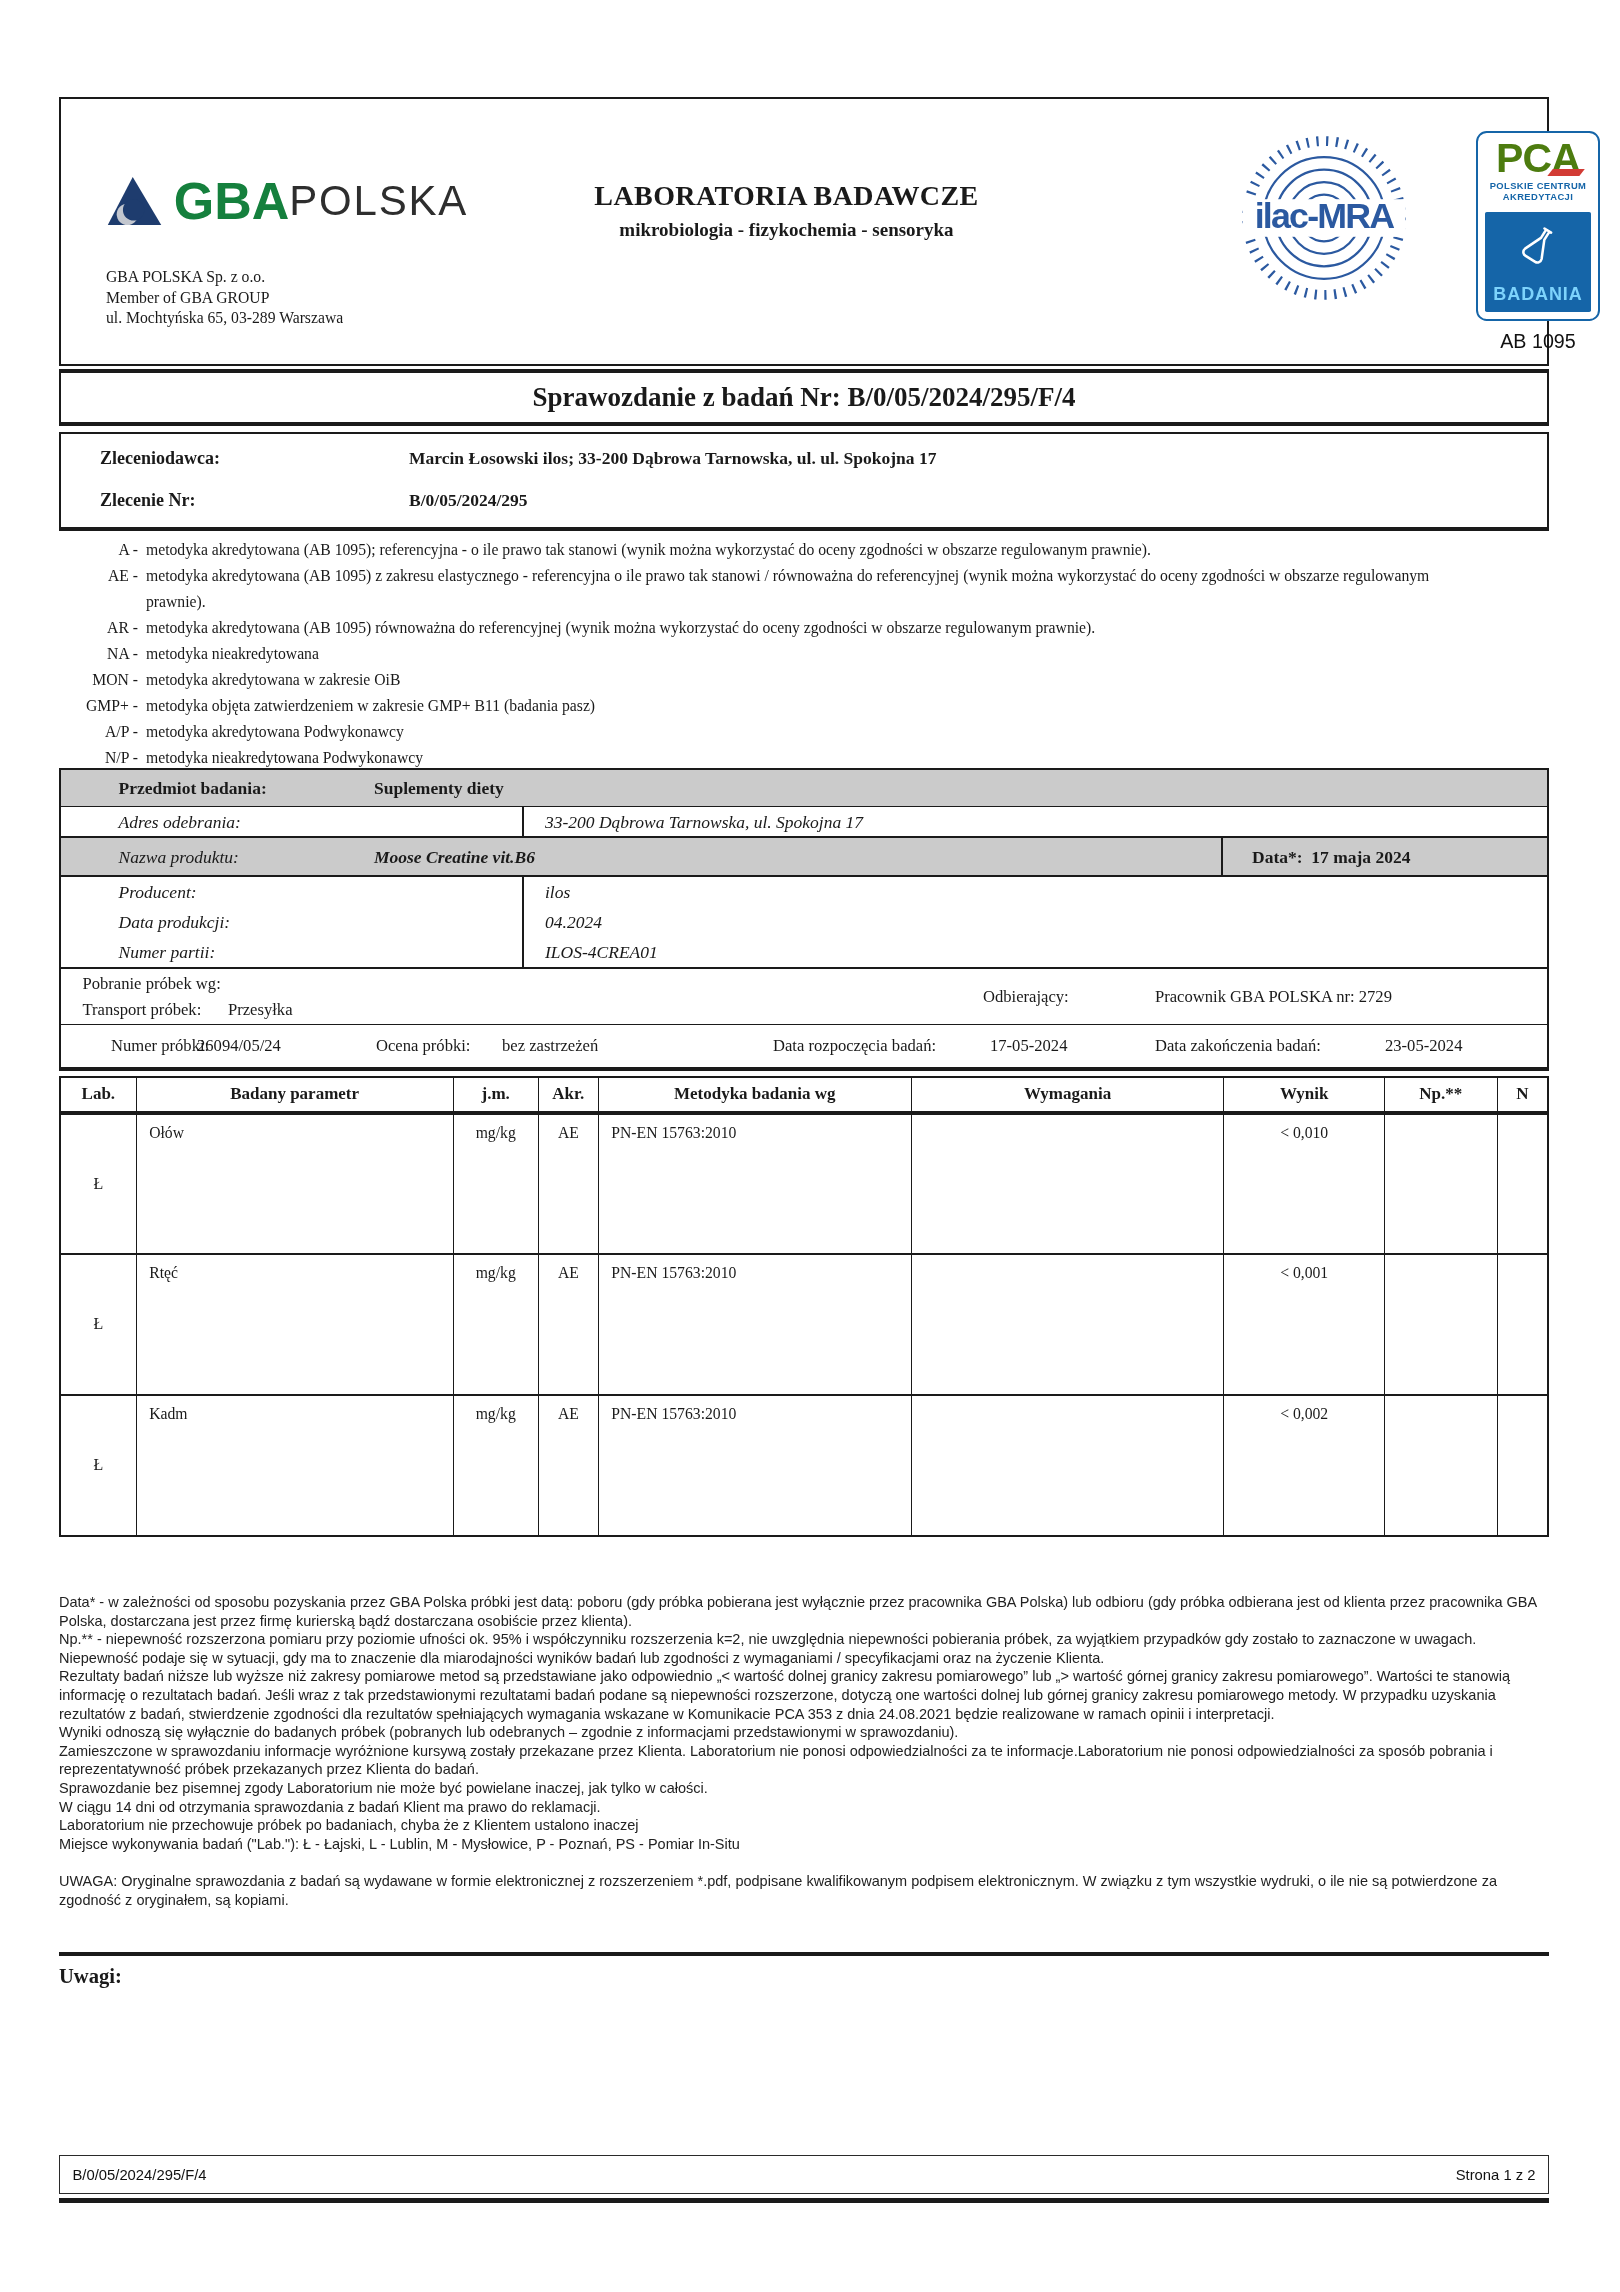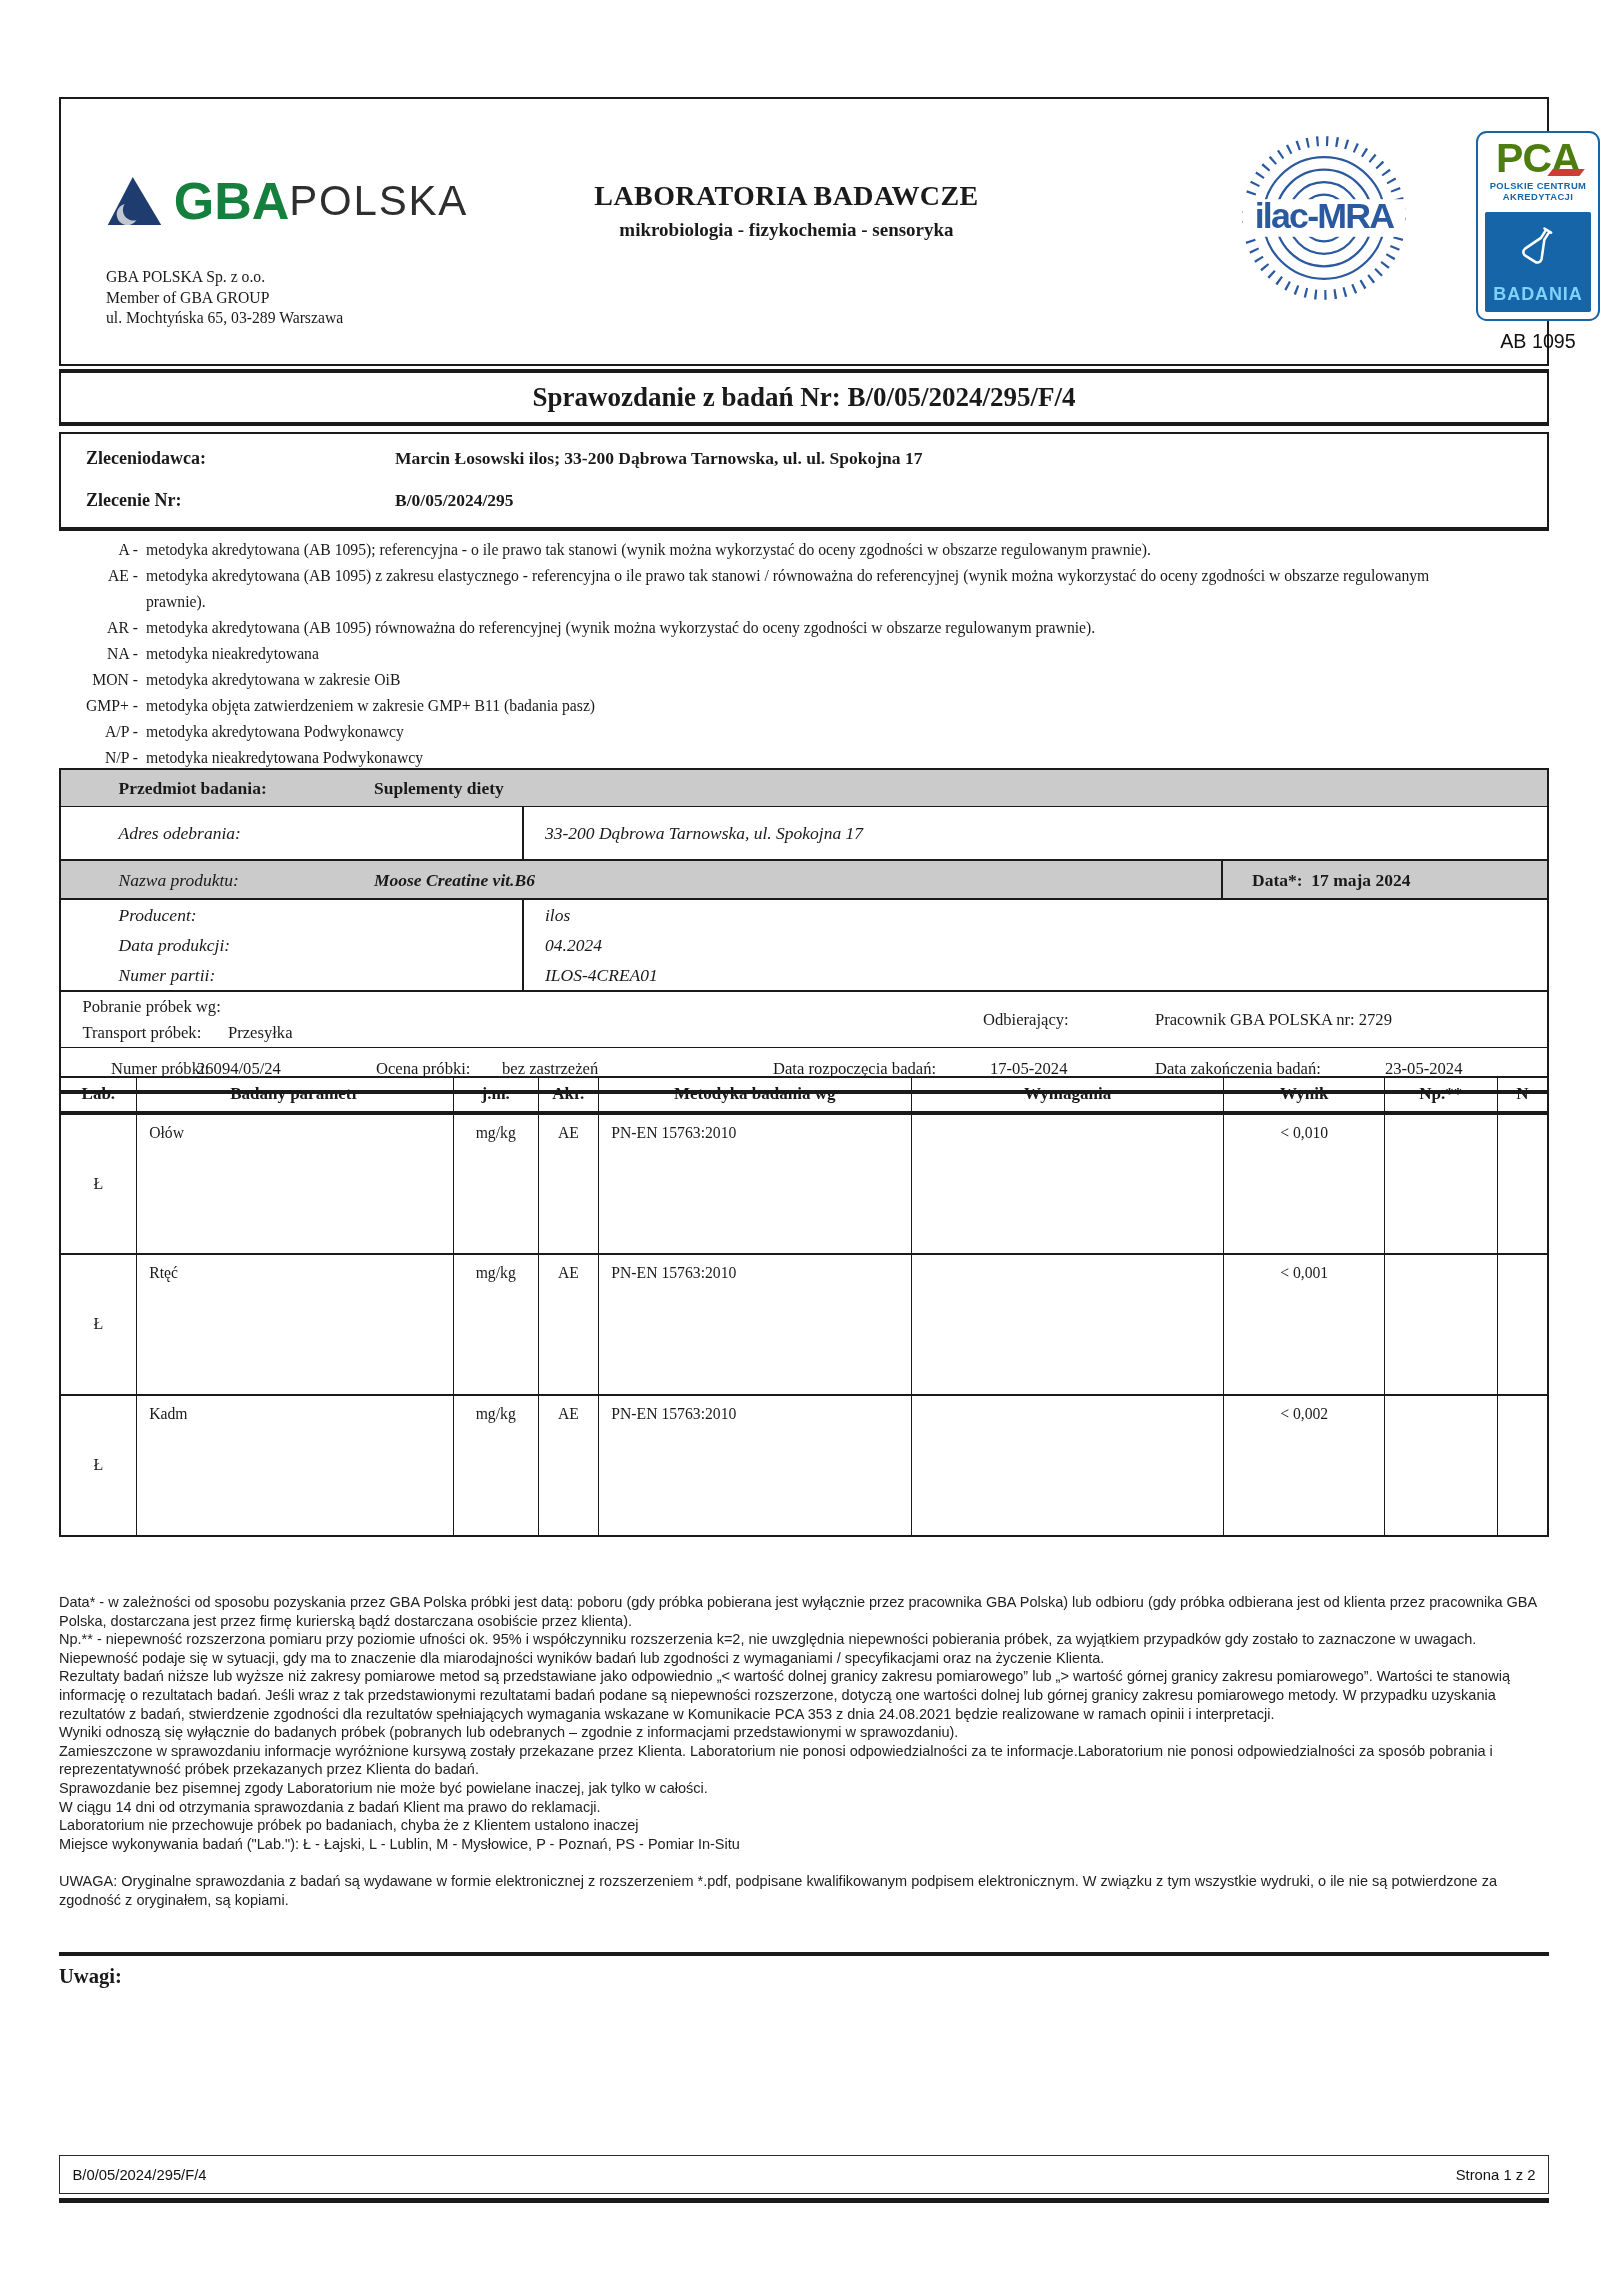--- a/index.html
+++ b/index.html
@@ -33,39 +33,39 @@
              font-family:"Liberation Sans","DejaVu Sans",sans-serif;color:#111;}
 
   
   .title-bar{left:59px;top:369px;width:1490px;height:57px;border:2.7px solid #1a1a1a;border-top-width:4.5px;
              border-bottom-width:4.5px;box-sizing:border-box;display:flex;align-items:center;justify-content:center;}
   .title-bar span{font-size:27px;font-weight:bold;}
 
   
   .client-box{left:59px;top:432px;width:1490px;height:99px;border:2.7px solid #1a1a1a;border-bottom-width:4.5px;
               box-sizing:border-box;}
-  .client-row{position:absolute;left:25px;right:18px;display:flex;}
+  .client-row{position:absolute;left:39px;right:18px;display:flex;}
   .client-row .lbl{width:309px;font-weight:bold;font-size:18px;}
   .client-row .val{font-size:17.5px;font-weight:bold;}
 
   
   .legend{left:59px;top:537px;width:1490px;font-size:15.7px;line-height:26px;}
   .legend-item{display:flex;}
   .legend-code{width:79px;text-align:right;flex:0 0 79px;}
   .legend-text{margin-left:8px;width:1325px;}
 
   
   .info-box{left:59px;top:768px;width:1490px;border:2.7px solid #1a1a1a;border-bottom-width:4.5px;box-sizing:border-box;}
   .irow{position:relative;box-sizing:border-box;}
   .gray{background:#cbcbcb;}
   .irow .cell-label{position:absolute;left:21.5px;top:50%;transform:translateY(-50%);margin-left:36px;}
   .bold19{font-weight:bold;font-size:17.5px;}
   .ital19{font-style:italic;font-size:17.5px;}
   .r1{height:36px;}
-  .r2{height:53px;border-top:1.8px solid #1a1a1a;text-decoration:underline;}
+  .r2{height:30px;border-top:1.8px solid #1a1a1a;text-decoration:underline;}
   .r3{height:41px;border-top:2.7px solid #1a1a1a;border-bottom:2.7px solid #1a1a1a;}
   .r46{height:30px;}
   .r7{height:57px;border-top:2.7px solid #1a1a1a;}
   .r8{height:43px;border-top:1.8px solid #1a1a1a;}
   .vdiv{position:absolute;top:0;bottom:0;left:461px;width:1.8px;background:#1a1a1a;}
   .vdiv2{position:absolute;top:0;bottom:0;left:1160px;width:1.8px;background:#1a1a1a;}
   .val-col{position:absolute;left:313px;top:50%;transform:translateY(-50%);}
   .val-col2{position:absolute;left:484px;top:50%;transform:translateY(-50%);}
   .plain18{font-size:16.6px;}
 

